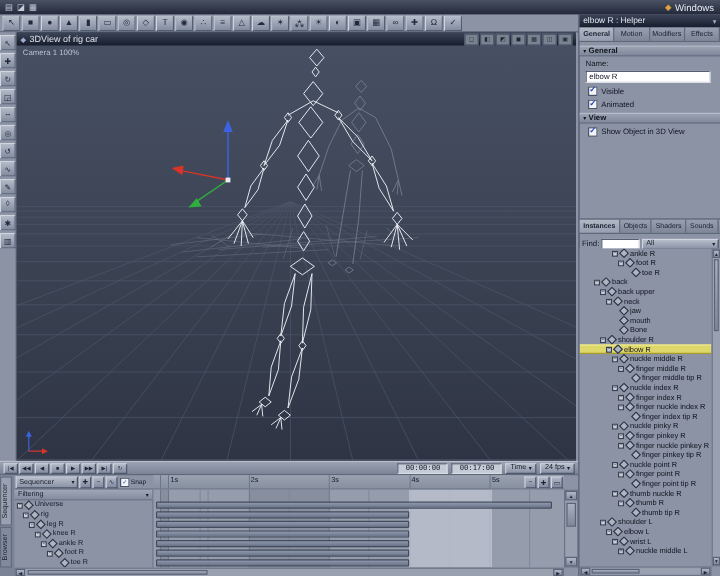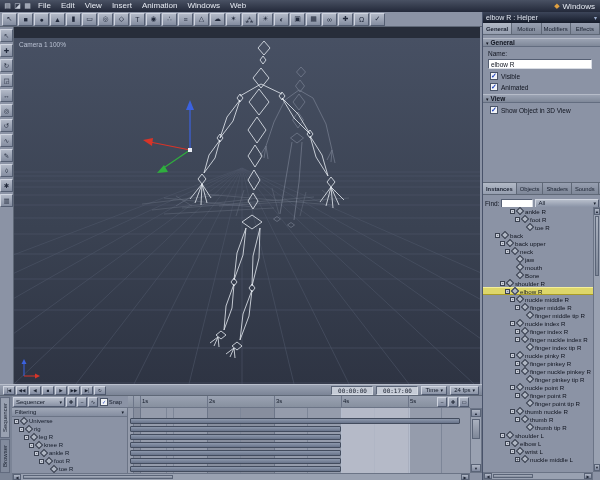--- a/index.html
+++ b/index.html
@@ -172,29 +172,20 @@
   #tree-hscroll{position:absolute;left:0;bottom:0;right:8px;height:8px;background:#99a1b1;
     border:1px solid #6b7486;box-sizing:border-box;}
 </style>
 </head>
 <body>
 
 <div id="app">
 
   <div id="menubar">
     <span id="menu-left-icons"><span class="menu-icon">▤</span><span class="menu-icon">◪</span><span class="menu-icon">▦</span></span>
-    <span id="menu-items">
-        <span class="menu-item">File</span>
-        <span class="menu-item">Edit</span>
-        <span class="menu-item">View</span>
-        <span class="menu-item">Insert</span>
-        <span class="menu-item">Animation</span>
-        <span class="menu-item">Windows</span>
-        <span class="menu-item">Web</span>
-      </span>
     <span id="assemble">
       <span class="room-icon">◆</span>
       <span>Windows</span>
     </span>
   </div>
 
   <div id="toolbar">
       <span class="tb-icon">↖</span>
       <span class="tb-icon">■</span>
       <span class="tb-icon">●</span>
@@ -230,20 +221,33 @@
       <span class="ts-icon">◎</span>
       <span class="ts-icon">↺</span>
       <span class="ts-icon">∿</span>
       <span class="ts-icon">✎</span>
       <span class="ts-icon">◊</span>
       <span class="ts-icon">✱</span>
       <span class="ts-icon">▥</span>
     </div>
 
   <div id="viewport">
+    <div id="vp-titlebar">
+      <span class="vp-dot">◆</span>
+      <span id="vp-title">3DView of rig car</span>
+      <span id="vp-mode-icons">
+          <span class="vp-mode-icon">◻</span>
+          <span class="vp-mode-icon">◧</span>
+          <span class="vp-mode-icon">◩</span>
+          <span class="vp-mode-icon">◼</span>
+          <span class="vp-mode-icon">▩</span>
+          <span class="vp-mode-icon">◫</span>
+          <span class="vp-mode-icon">▣</span>
+        </span>
+    </div>
     <div id="vp-content">
       <svg id="scene" viewBox="0 0 466 346">
         <g stroke="#4d5668" stroke-width="0.6">
           <line x1="0" y1="134" x2="466" y2="134"></line>
             <line x1="0" y1="138" x2="466" y2="138"></line>
           <line x1="0" y1="143" x2="466" y2="143"></line>
             <line x1="0" y1="149" x2="466" y2="149"></line>
           <line x1="0" y1="157" x2="466" y2="157"></line>
             <line x1="0" y1="167" x2="466" y2="167"></line>
           <line x1="0" y1="180" x2="466" y2="180"></line>

